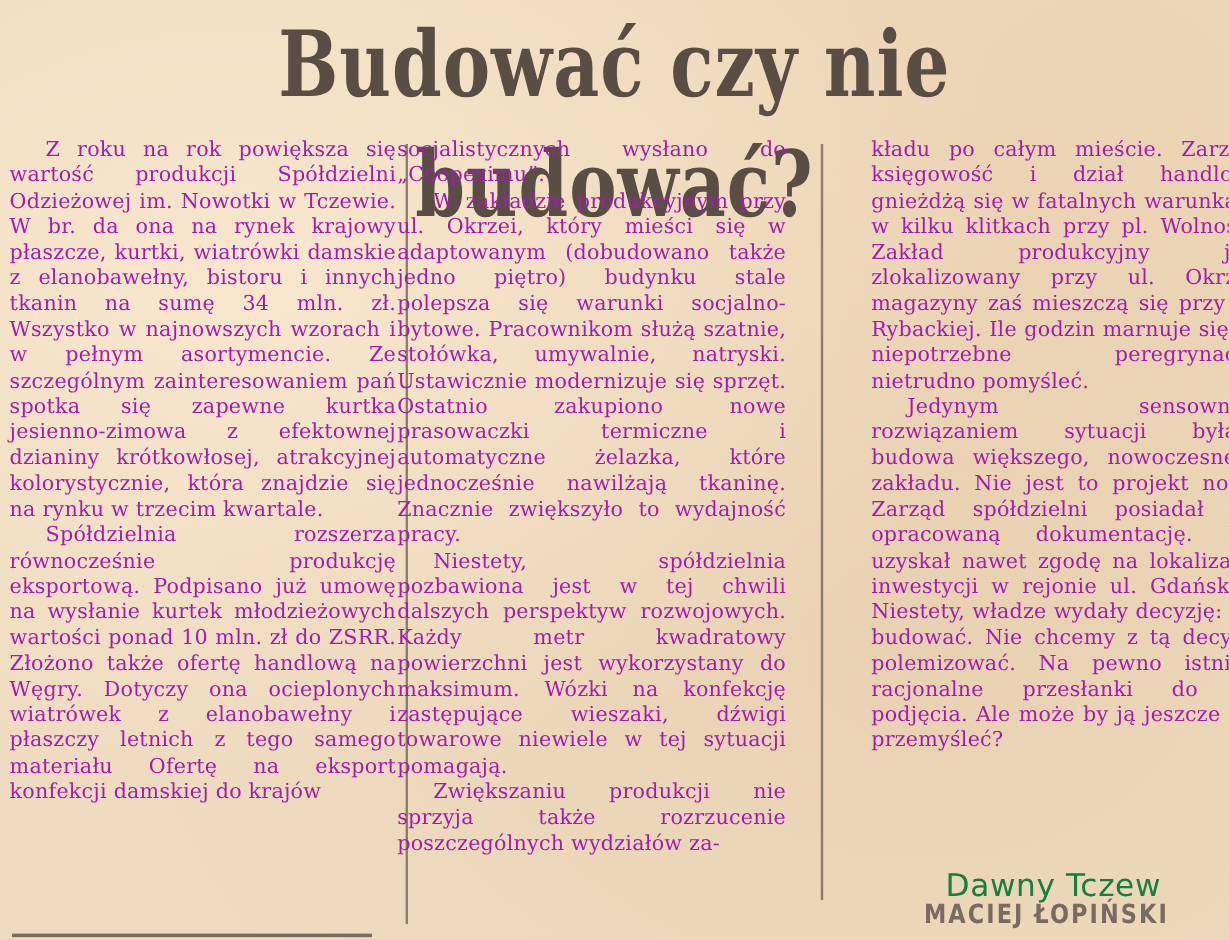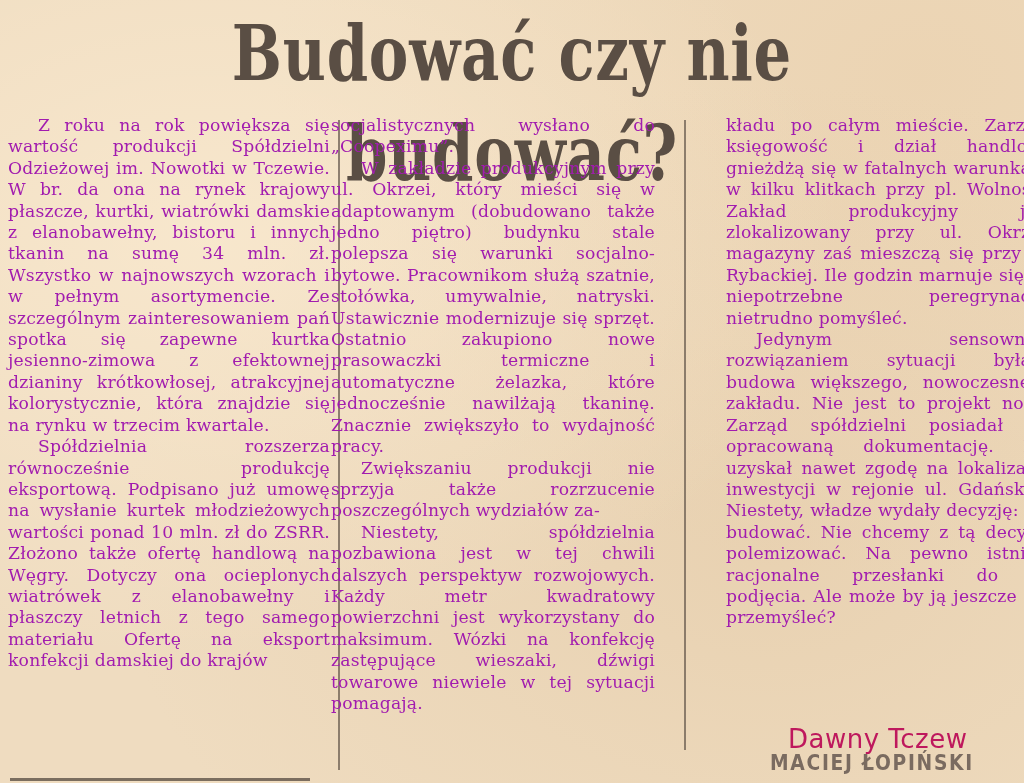--- a/index.html
+++ b/index.html
@@ -47,40 +47,40 @@
   }
   .byline {
     position: absolute; left: 770px; top: 750px;
     font-family: "DejaVu Sans", sans-serif; font-weight: bold;
     font-size: 22px; color: #7a6b60; letter-spacing: 2px;
     transform: scaleX(0.85); transform-origin: left;
   }
   .watermark {
     position: absolute; left: 788px; top: 724px;
     font-family: "DejaVu Sans", sans-serif;
-    font-size: 26px; color: #be185d; letter-spacing: 0.5px;
+    font-size: 26px; color: #15803d; letter-spacing: 0.5px;
   }
 </style>
 </head>
 <body>
 
 <div class="headline">Budować czy nie budować?</div>
 
 <div class="col col1">
   <p>Z roku na rok powiększa się wartość produkcji Spółdzielni Odzieżowej im. Nowotki w Tczewie. W br. da ona na rynek krajowy płaszcze, kurtki, wiatrówki damskie z elanobawełny, bistoru i innych tkanin na sumę 34 mln. zł. Wszystko w najnowszych wzorach i w pełnym asortymencie. Ze szczególnym zainteresowaniem pań spotka się zapewne kurtka jesienno-zimowa z efektownej dzianiny krótkowłosej, atrakcyjnej kolorystycznie, która znajdzie się na rynku w trzecim kwartale.</p>
   <p>Spółdzielnia rozszerza równocześnie produkcję eksportową. Podpisano już umowę na wysłanie kurtek młodzieżowych wartości ponad 10 mln. zł do ZSRR. Złożono także ofertę handlową na Węgry. Dotyczy ona ocieplonych wiatrówek z elanobawełny i płaszczy letnich z tego samego materiału Ofertę na eksport konfekcji damskiej do krajów</p>
 </div>
 
 <div class="rule" style="left:338px; top:120px; height:650px;"></div>
 
 <div class="col col2">
   <p class="cont">socjalistycznych wysłano do „Coopeximu”.</p>
   <p>W zakładzie produkcyjnym przy ul. Okrzei, który mieści się w adaptowanym (dobudowano także jedno piętro) budynku stale polepsza się warunki socjalno-bytowe. Pracownikom służą szatnie, stołówka, umywalnie, natryski. Ustawicznie modernizuje się sprzęt. Ostatnio zakupiono nowe prasowaczki termiczne i automatyczne żelazka, które jednocześnie nawilżają tkaninę. Znacznie zwiększyło to wydajność pracy.</p>
+  <p>Niestety, spółdzielnia pozbawiona jest w tej chwili dalszych perspektyw rozwojowych. Każdy metr kwadratowy powierzchni jest wykorzystany do maksimum. Wózki na konfekcję zastępujące wieszaki, dźwigi towarowe niewiele w tej sytuacji pomagają.</p>
   <p>Zwiększaniu produkcji nie sprzyja także rozrzucenie poszczególnych wydziałów za-</p>
-  <p>Niestety, spółdzielnia pozbawiona jest w tej chwili dalszych perspektyw rozwojowych. Każdy metr kwadratowy powierzchni jest wykorzystany do maksimum. Wózki na konfekcję zastępujące wieszaki, dźwigi towarowe niewiele w tej sytuacji pomagają.</p>
 </div>
 
 <div class="rule" style="left:684px; top:120px; height:630px;"></div>
 
 <div class="col col3">
   <p class="cont">kładu po całym mieście. Zarząd, księgowość i dział handlowy gnieżdżą się w fatalnych warunkach w kilku klitkach przy pl. Wolności. Zakład produkcyjny jest zlokalizowany przy ul. Okrzei, magazyny zaś mieszczą się przy ul. Rybackiej. Ile godzin marnuje się na niepotrzebne peregrynacje, nietrudno pomyśleć.</p>
   <p>Jedynym sensownym rozwiązaniem sytuacji byłaby budowa większego, nowoczesnego zakładu. Nie jest to projekt nowy. Zarząd spółdzielni posiadał już opracowaną dokumentację. Ba, uzyskał nawet zgodę na lokalizację inwestycji w rejonie ul. Gdańskiej. Niestety, władze wydały decyzję: nie budować. Nie chcemy z tą decyzją polemizować. Na pewno istniały racjonalne przesłanki do jej podjęcia. Ale może by ją jeszcze raz przemyśleć?</p>
 </div>
 
 <div class="hrule" style="left:10px; top:778px; width:300px;"></div>

